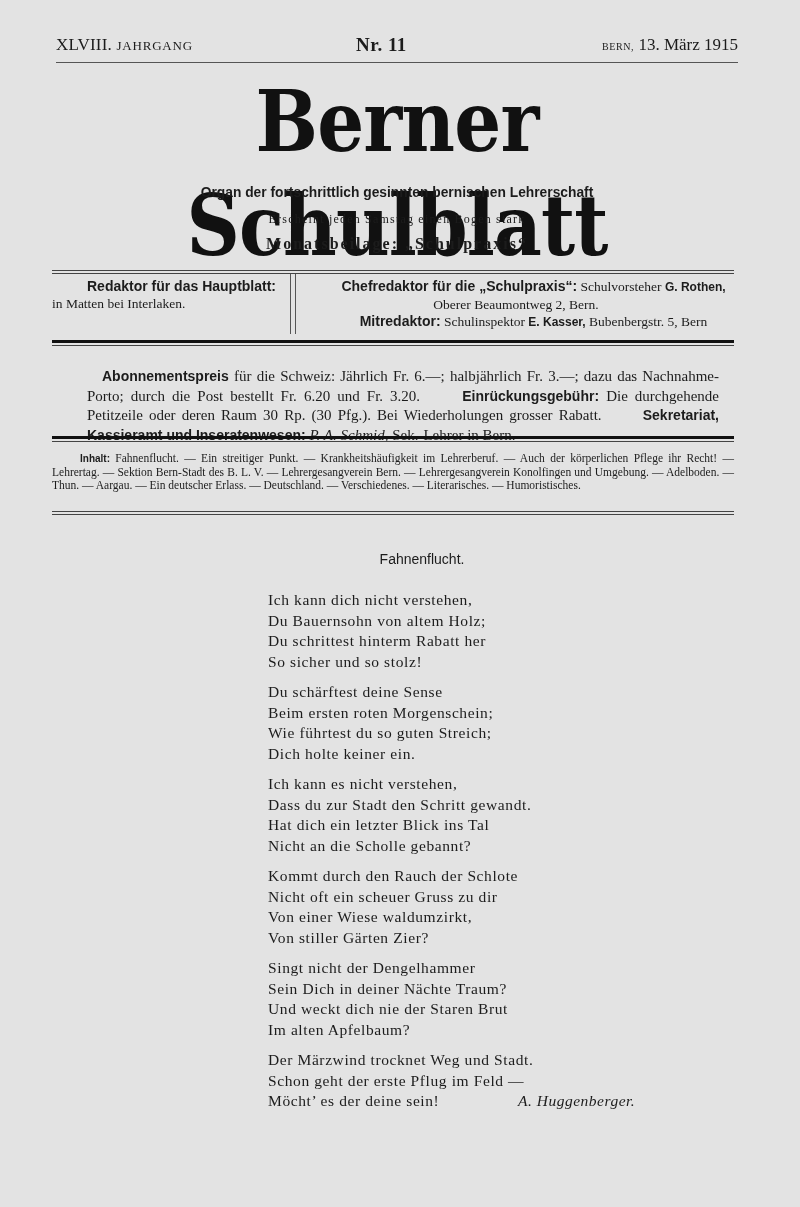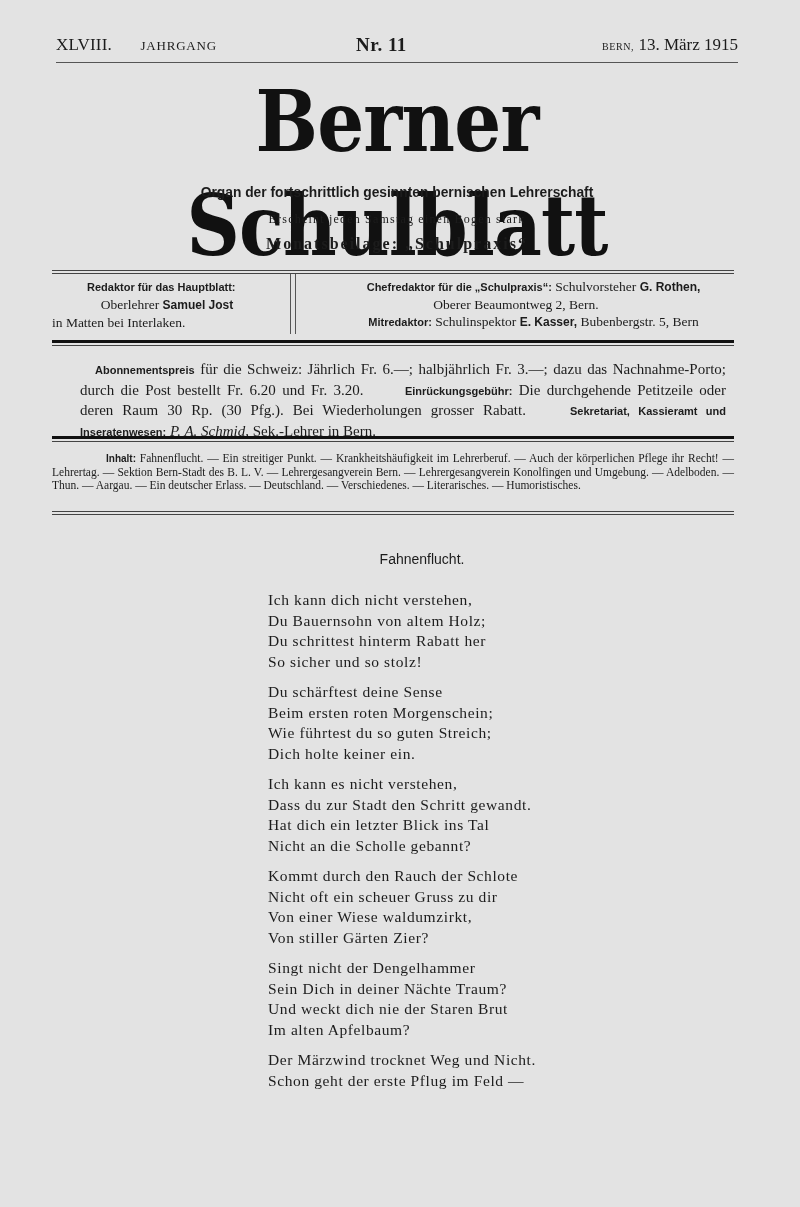--- a/index.html
+++ b/index.html
@@ -53,70 +53,69 @@
   .ed-left {
     position: absolute; left: 0; top: 0; width: 230px; text-align: left;
     font-size: 13.5px; line-height: 17px;
   }
   .ed-left .center { text-align: center; display: block; }
   .ed-divider { position: absolute; left: 238px; top: -4px; width: 4px; height: 60px; border-left: 1px solid #555; border-right: 1px solid #555; }
   .ed-right {
     position: absolute; left: 246px; top: 0; width: 436px; text-align: center;
     font-size: 13.5px; line-height: 17px;
   }
-  .lbl { font-family: "Liberation Sans", "DejaVu Sans", sans-serif; font-weight: bold; font-size: 11px; padding-left: 35px; }
+  .lbl { font-family: "Liberation Sans", "DejaVu Sans", sans-serif; font-weight: bold; font-size: 14px; padding-left: 35px; }
   .bold-sans { font-family: "Liberation Sans", "DejaVu Sans", sans-serif; font-weight: bold; font-size: 12px; }
 
   .subscr {
     position: absolute; top: 352px; left: -4px; width: 682px;
     font-size: 15px; line-height: 19.5px; text-align: justify;
   }
-  .subscr p { margin: 8px; text-indent: 0; padding-left: 20px; }
+  .subscr p { margin: 15px; text-indent: 0; padding-left: 20px; }
   .subscr p .first { margin-left: -20px; }
   .subscr em { font-style: italic; }
 
   .contents {
     position: absolute; top: 452px; left: -4px; width: 682px;
     font-size: 11.5px; line-height: 13.5px; text-align: justify;
   }
-  .contents .lbl2 { font-family: "Liberation Sans", "DejaVu Sans", sans-serif; font-weight: bold; font-size: 10px; margin-left: 54px; }
+  .contents .lbl2 { font-family: "Liberation Sans", "DejaVu Sans", sans-serif; font-weight: bold; font-size: 10px; margin-left: 28px; }
 
   .poem-title {
     position: absolute; top: 545px; left: 0; width: 682px; text-align: center;
     font-family: "Liberation Sans", "DejaVu Sans", sans-serif;
     font-size: 14px; line-height: 28px; padding-left: 50px; box-sizing: border-box;
   }
   .poem { position: absolute; top: 590px; left: 200px; width: 440px; font-size: 15.5px; line-height: 20.5px; letter-spacing: 0.6px; }
   .stanza { margin: 0 0 10px 12px; }
   .line { display: block; white-space: nowrap; }
   .author { font-style: italic; position: absolute; left: 250px; letter-spacing: 0.5px; }
 </style>
 </head>
 <body>
 
 <div class="page">
 
   <div class="topline">
-    <span class="vol"><span>XLVIII.</span> <span class="sc" style="text-transform:uppercase;margin-left:24px;">Jahrgang</span></span>
+    <span class="vol"><span>XLVIII.</span> <span class="sc" style="text-transform:uppercase;">Jahrgang</span></span>
     <span class="nr">Nr. 11</span>
     <span class="date"><span class="sc" style="text-transform:uppercase;">Bern,</span> <span>13. März 1915</span></span>
   </div>
   <div class="rule-top"></div>
 
   <div class="title">Berner Schulblatt</div>
   <div class="subtitle1">Organ der fortschrittlich gesinnten bernischen Lehrerschaft</div>
   <div class="subtitle2">Erscheint jeden Samstag einen Bogen stark</div>
   <div class="subtitle3">Monatsbeilage: „Schulpraxis“</div>
 
   <div class="double-rule" style="top:270px;"></div>
 
   <div class="editors">
     <div class="ed-left">
       <span class="lbl">Redaktor für das Hauptblatt:</span><br>
-      <span class="center"><span>Oberlehrer</span> <span class="bold-sans">Samuel Jost</span></span>
       <span>in Matten bei Interlaken.</span>
     </div>
     <div class="ed-divider"></div>
     <div class="ed-right">
       <span><span class="lbl">Chefredaktor für die „Schulpraxis“:</span> <span>Schulvorsteher</span> <span class="bold-sans">G. Rothen,</span></span><br>
       <span>Oberer Beaumontweg 2, Bern.</span><br>
       <span><span class="lbl">Mitredaktor:</span> <span>Schulinspektor</span> <span class="bold-sans">E. Kasser,</span> <span>Bubenbergstr. 5, Bern</span></span>
     </div>
   </div>
 
@@ -161,18 +160,19 @@
       <span class="line">Von einer Wiese waldumzirkt,</span>
       <span class="line">Von stiller Gärten Zier?</span>
     </div>
     <div class="stanza">
       <span class="line">Singt nicht der Dengelhammer</span>
       <span class="line">Sein Dich in deiner Nächte Traum?</span>
       <span class="line">Und weckt dich nie der Staren Brut</span>
       <span class="line">Im alten Apfelbaum?</span>
     </div>
     <div class="stanza" style="position:relative;">
-      <span class="line">Der Märzwind trocknet Weg und Nicht.</span>
+      <span class="line">Der Märzwind trocknet Weg und Stadt.</span>
       <span class="line">Schon geht der erste Pflug im Feld —</span>
+      <span class="line" style="position:relative;"><span>Möcht’ es der deine sein!</span><span class="author">A. Huggenberger.</span></span>
     </div>
   </div>
 
 </div>
 
 </body></html>

